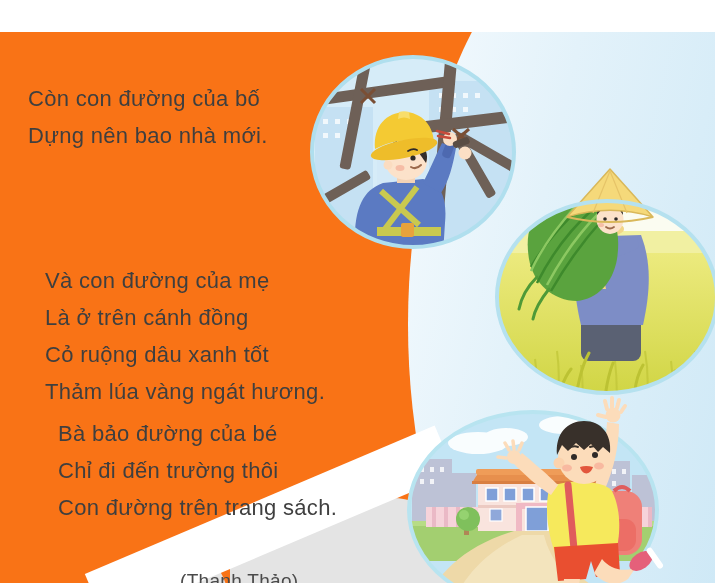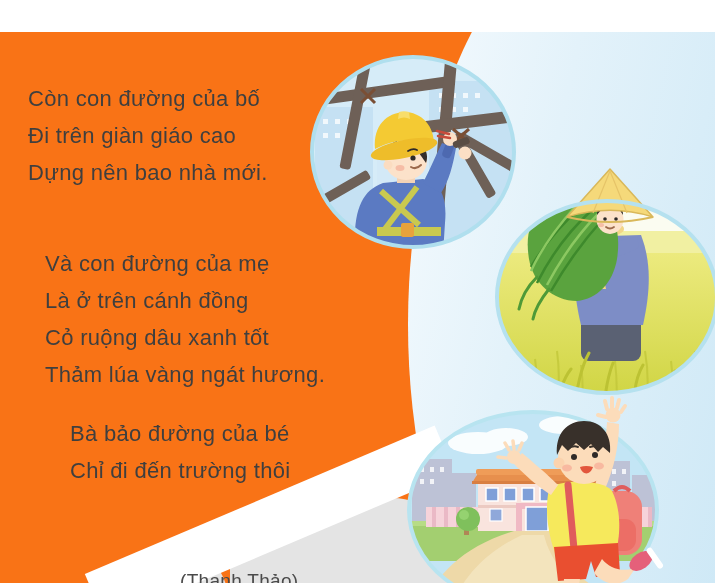--- a/index.html
+++ b/index.html
@@ -17,54 +17,54 @@
   .wm{position:absolute;background:#e4e4e4;}
   .wm-c1{left:116px;top:512px;width:112px;height:112px;border-radius:56px;}
   .wm-c2{left:230px;top:466px;width:228px;height:165px;border-radius:66px;}
   .wm-band{
     position:absolute;left:95px;top:540px;width:380px;height:52px;background:#ffffff;
     transform:rotate(-23deg);transform-origin:0 50%;
   }
   .poem{position:absolute;color:#3f3f3f;}
   .stanza{position:absolute;font-size:22px;line-height:37px;letter-spacing:.3px;white-space:nowrap;}
   .stanza-1{left:28px;top:48px;}
-  .stanza-2{left:45px;top:213px;}
-  .stanza-3{left:70px;top:383px;}
+  .stanza-2{left:45px;top:230px;}
+  .stanza-3{left:58px;top:383px;}
   .attribution{
     position:absolute;left:180px;top:538px;width:235px;
     font-size:19px;color:#4a4a4a;letter-spacing:.3px;
   }
   .illo{position:absolute;}
 </style>
 </head>
 <body>
 
 <div class="page">
 
   <div class="bg-blob"></div>
 
   <div class="wm wm-c1"></div>
   <div class="wm wm-c2"></div>
   <div class="wm-band"></div>
 
   <div class="poem">
     <div class="stanza stanza-1">
       <div>Còn con đường của bố</div>
-      <div>Đi trên giàn giáo cao</div>
       <div>Dựng nên bao nhà mới.</div>
     </div>
     <div class="stanza stanza-2">
       <div>Và con đường của mẹ</div>
       <div>Là ở trên cánh đồng</div>
       <div>Cỏ ruộng dâu xanh tốt</div>
       <div>Thảm lúa vàng ngát hương.</div>
     </div>
     <div class="stanza stanza-3">
       <div>Bà bảo đường của bé</div>
       <div>Chỉ đi đến trường thôi</div>
+      <div>Con đường trên trang sách.</div>
     </div>
     <div class="attribution">(Thanh Thảo)</div>
   </div>
 
   <svg class="illo" style="left:303px;top:17px" width="215" height="205" viewBox="0 0 215 205">
     <defs>
         <clipPath id="cw">
           <ellipse cx="110" cy="103" rx="101" ry="95"></ellipse>
         </clipPath>
       </defs>

